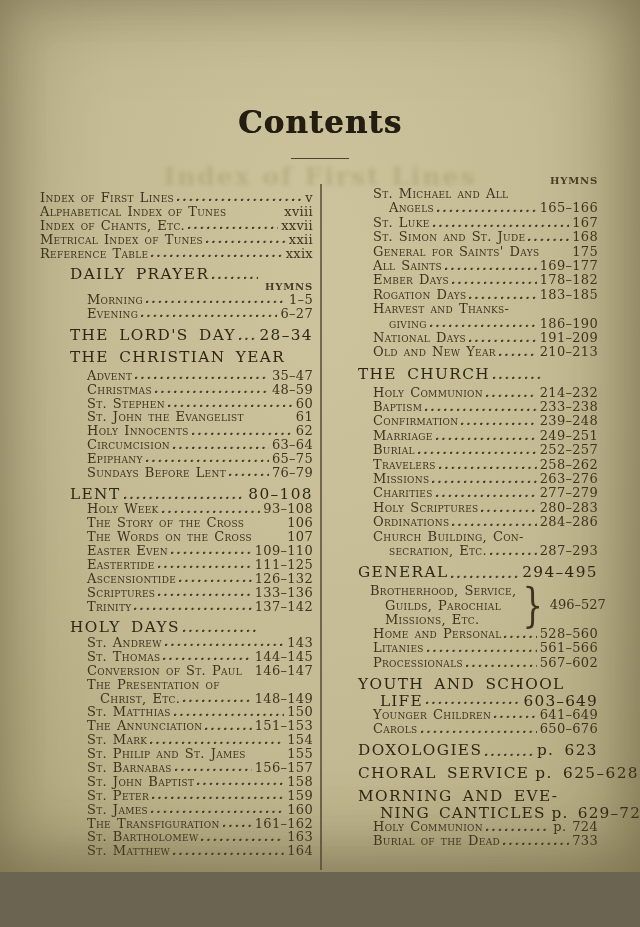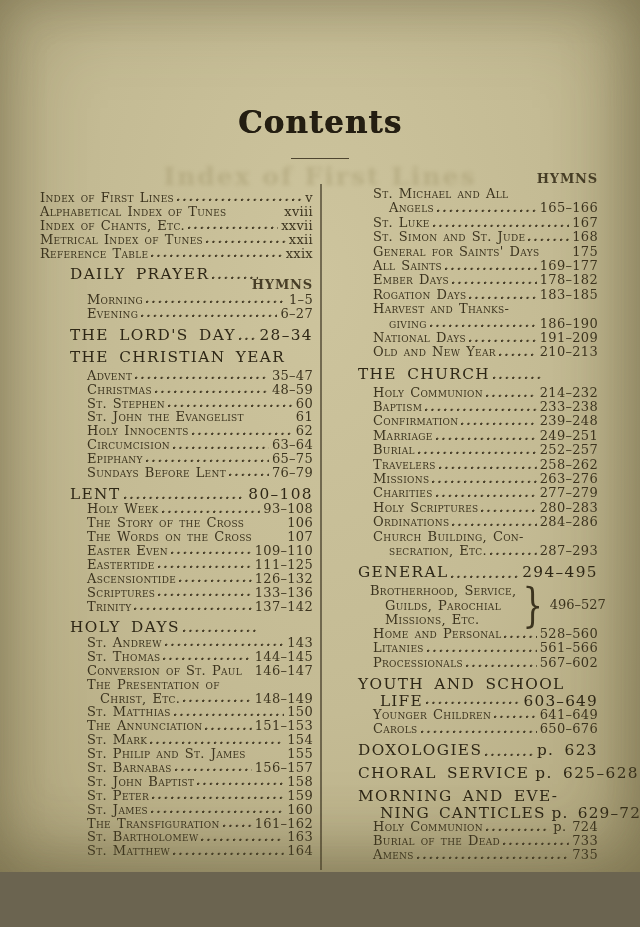--- a/index.html
+++ b/index.html
@@ -57,21 +57,21 @@
   .col-left .st-sub{padding-left:47px;}
   .col-left .st-sub2{padding-left:60px;}
   .col-right .st-header{padding-left:2px;}
   .col-right .st-header2{padding-left:24px;}
   .col-right .st-sub{padding-left:17px;}
   .col-right .st-sub2{padding-left:33px;}
 
   .gap{margin-top:6px;}
   .gap2{margin-top:3px;}
 
-  .caption-row{display:flex;justify-content:flex-end;height:10px;font-size:13px;
+  .caption-row{display:flex;justify-content:flex-end;height:10px;font-size:10px;
     letter-spacing:.8px;color:#473e27;font-weight:bold;align-items:flex-end;}
 
   .brace-row{display:flex;align-items:center;padding-left:14px;}
   .bl{font-size:13px;font-variant:small-caps;height:14.2px;letter-spacing:.3px;word-spacing:1.5px;white-space:nowrap;}
   .bl1,.bl2{padding-left:15px;}
   .brace-glyph{font-size:46px;font-weight:400;transform:scaleX(.7);color:#3c341f;
     line-height:42px;margin:0 0 0 2px;font-family:"DejaVu Serif",serif;}
   .brace-pg{font-size:13px;white-space:nowrap;margin-left:2px;text-align:center;}
 
   .footer{
@@ -503,20 +503,15 @@
       <div class="row st-sub">
         <span class="lbl">Holy Communion</span>
         <span class="leader"></span>
         <span class="pg">p. 724</span>
       </div>
       <div class="row st-sub">
         <span class="lbl">Burial of the Dead</span>
         <span class="leader"></span>
         <span class="pg">733</span>
       </div>
-      <div class="row st-sub">
-        <span class="lbl">Amens</span>
-        <span class="leader"></span>
-        <span class="pg">735</span>
-      </div>
     </div>
   <div class="footer">( iii )</div>
 </div>
 
 </body></html>

